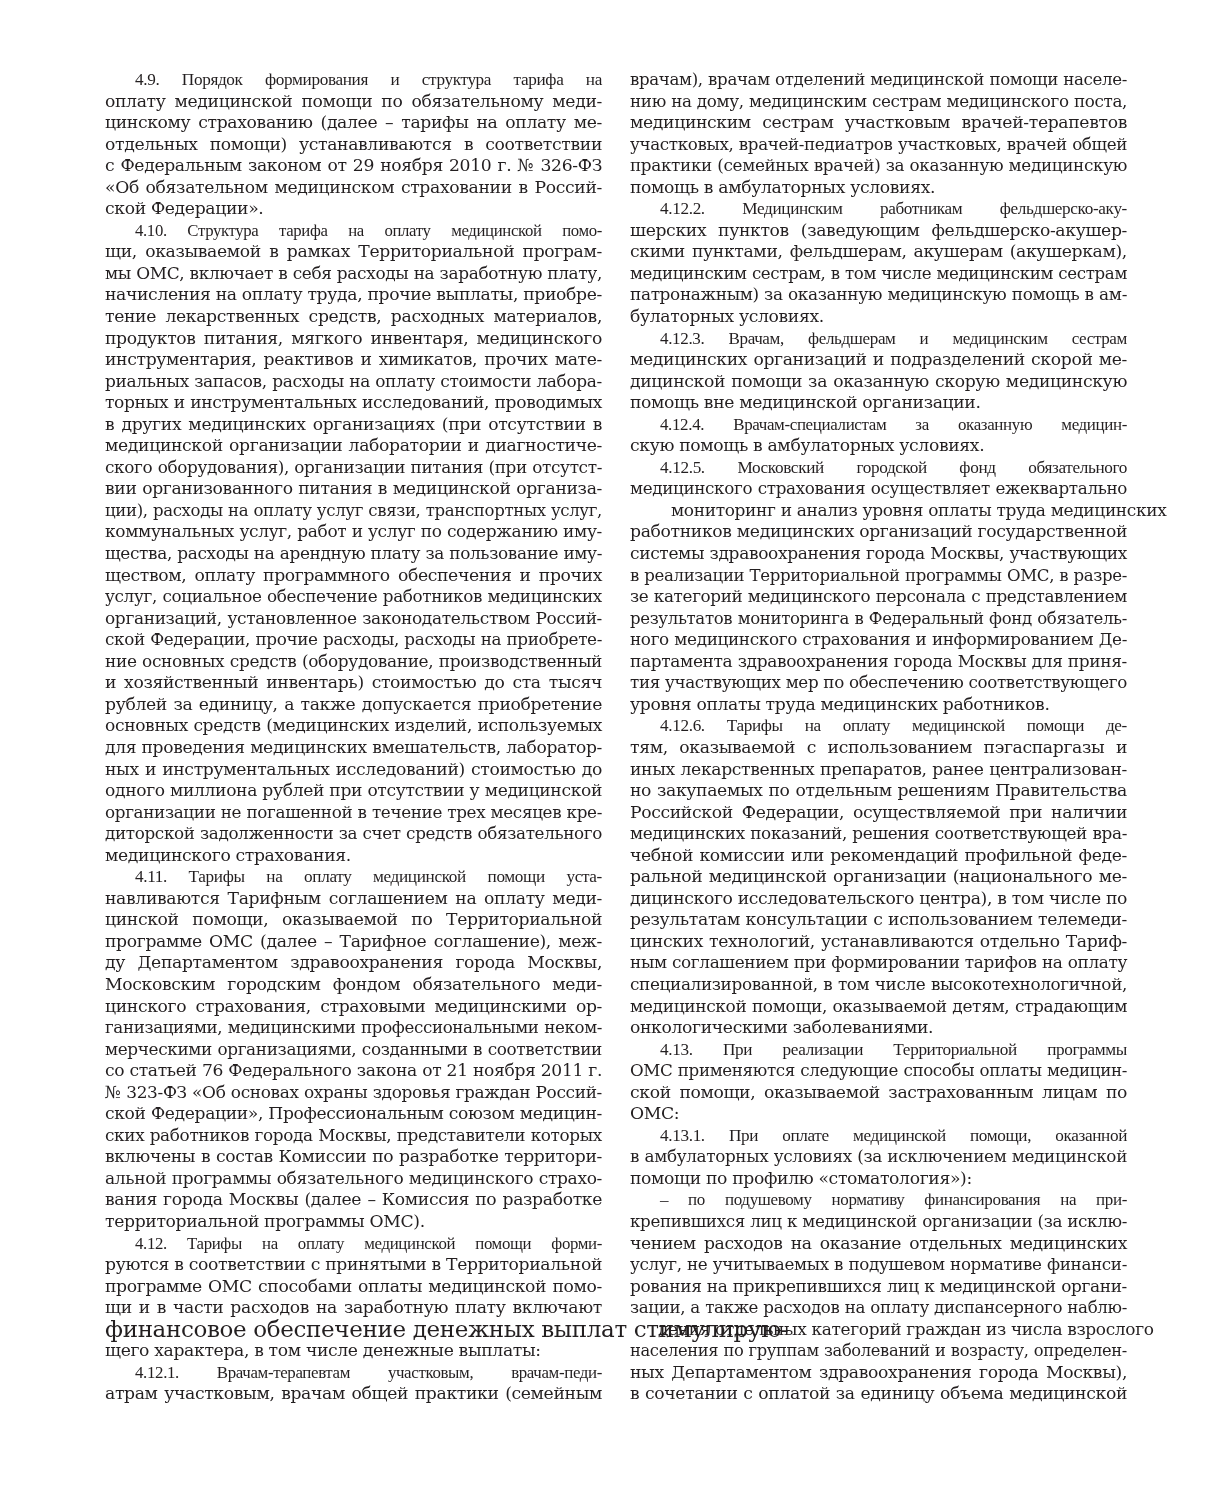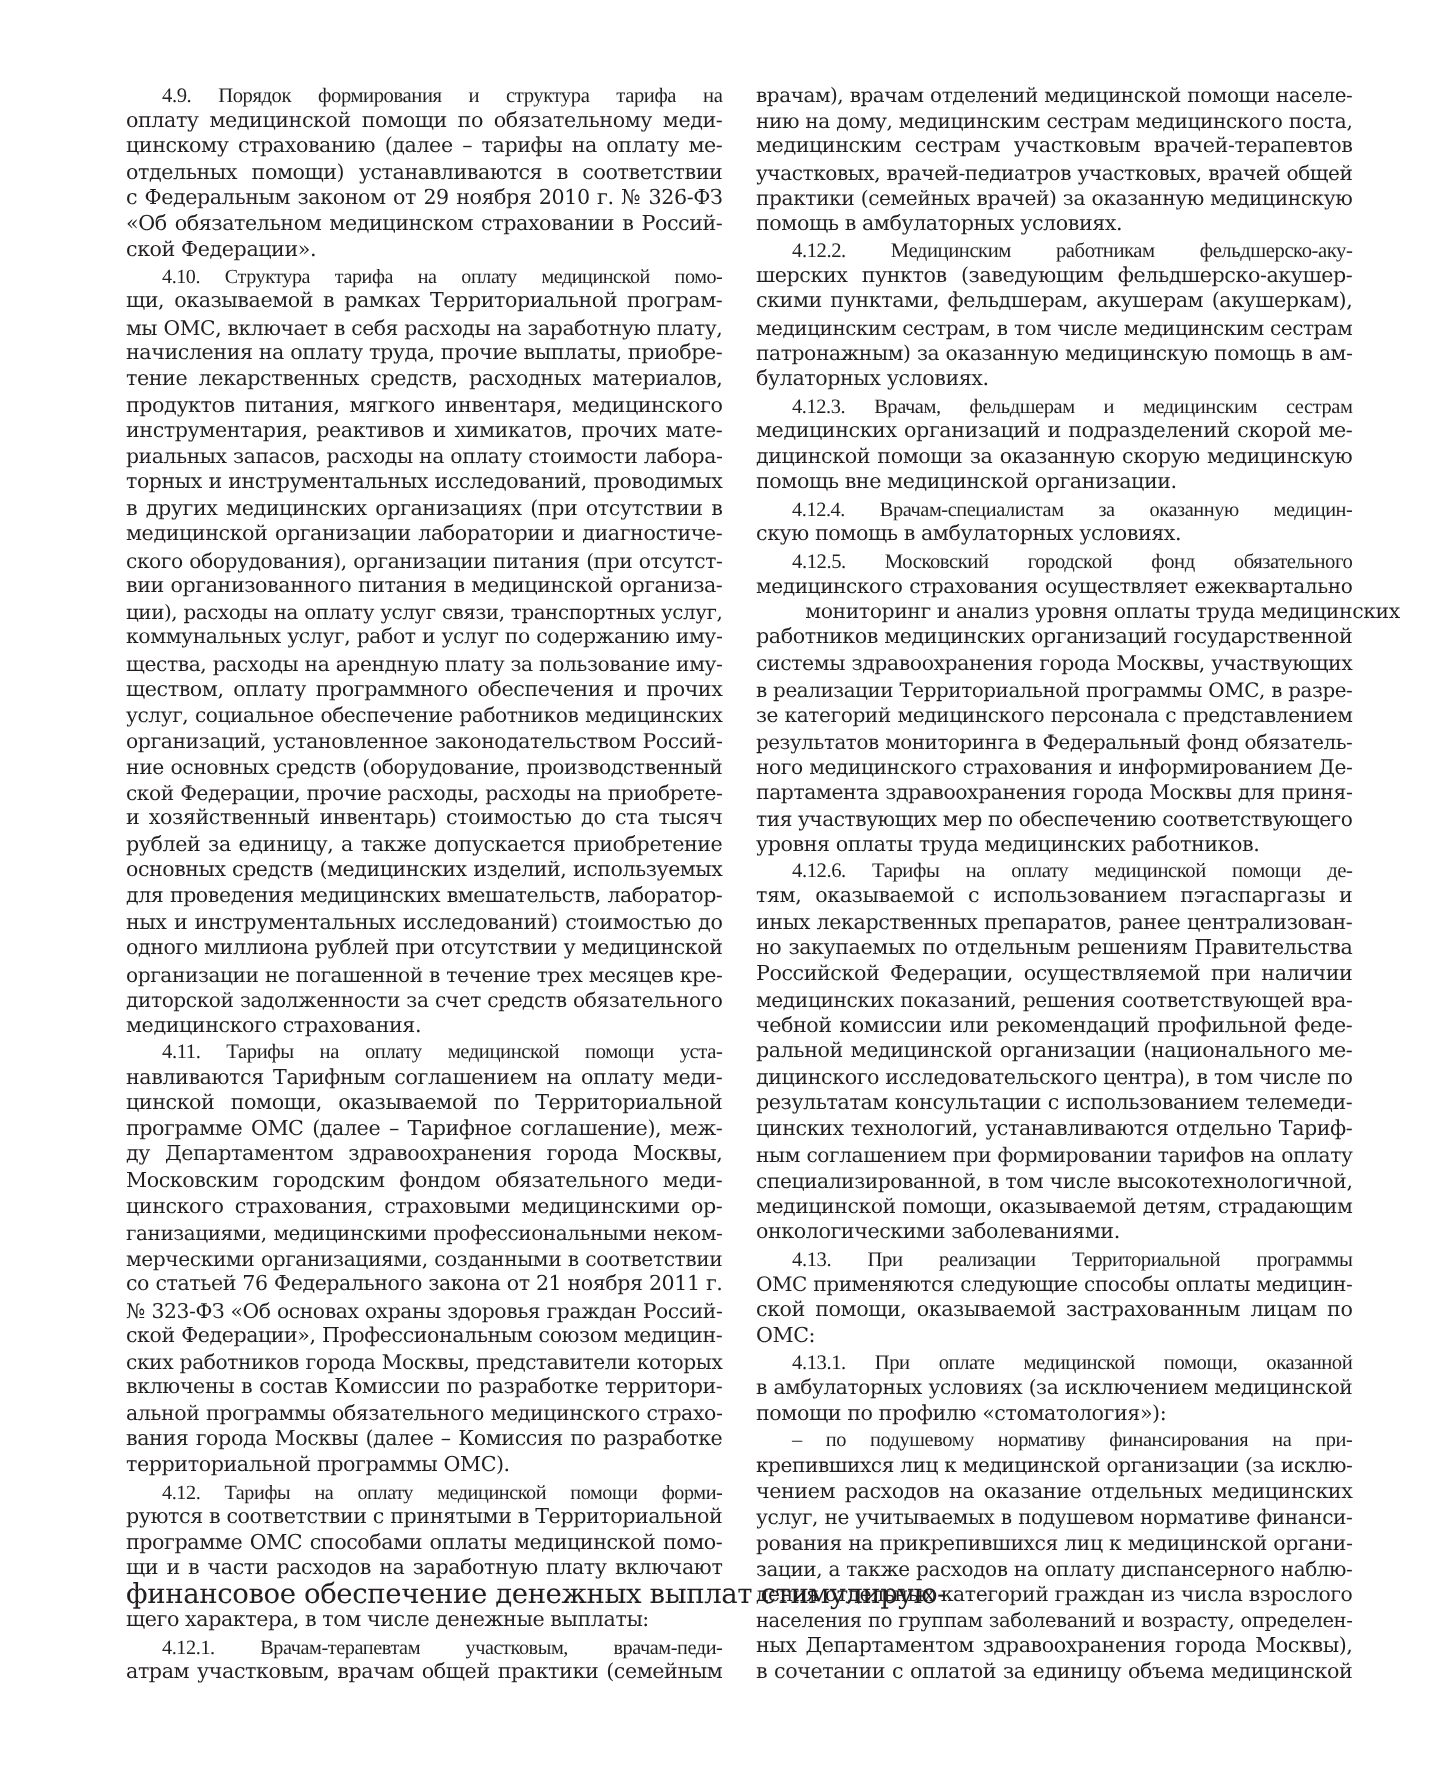--- a/index.html
+++ b/index.html
@@ -50,22 +50,22 @@
         <span class="line">в других медицинских организациях (при отсутствии в</span>
         <span class="line">медицинской организации лаборатории и диагностиче-</span>
         <span class="line" style="font-size: 16.8571px;">ского оборудования), организации питания (при отсутст-</span>
         <span class="line">вии организованного питания в медицинской организа-</span>
         <span class="line" style="font-size: 16.5589px;">ции), расходы на оплату услуг связи, транспортных услуг,</span>
         <span class="line" style="font-size: 17.0148px;">коммунальных услуг, работ и услуг по содержанию иму-</span>
         <span class="line" style="font-size: 16.8891px;">щества, расходы на арендную плату за пользование иму-</span>
         <span class="line">ществом, оплату программного обеспечения и прочих</span>
         <span class="line" style="font-size: 16.817px;">услуг, социальное обеспечение работников медицинских</span>
         <span class="line" style="font-size: 16.9797px;">организаций, установленное законодательством Россий-</span>
+        <span class="line" style="font-size: 16.8149px;">ской Федерации, прочие расходы, расходы на приобрете-</span>
         <span class="line" style="font-size: 16.9533px;">ние основных средств (оборудование, производственный</span>
-        <span class="line" style="font-size: 16.8149px;">ской Федерации, прочие расходы, расходы на приобрете-</span>
         <span class="line">и хозяйственный инвентарь) стоимостью до ста тысяч</span>
         <span class="line">рублей за единицу, а также допускается приобретение</span>
         <span class="line" style="font-size: 17.0918px;">основных средств (медицинских изделий, используемых</span>
         <span class="line" style="font-size: 17.1144px;">для проведения медицинских вмешательств, лаборатор-</span>
         <span class="line">ных и инструментальных исследований) стоимостью до</span>
         <span class="line" style="font-size: 17.1235px;">одного миллиона рублей при отсутствии у медицинской</span>
         <span class="line" style="font-size: 16.7998px;">организации не погашенной в течение трех месяцев кре-</span>
         <span class="line" style="font-size: 16.7807px;">диторской задолженности за счет средств обязательного</span>
         <span class="line last">медицинского страхования.</span>
       </div>
@@ -170,19 +170,19 @@
         <span class="line" style="font-size: 16.8279px;">в амбулаторных условиях (за исключением медицинской</span>
         <span class="line last">помощи по профилю «стоматология»):</span>
       </div>
       <div class="para">
         <span class="line indent" style="font-size: 16.9926px;">– по подушевому нормативу финансирования на при-</span>
         <span class="line" style="font-size: 16.7275px;">крепившихся лиц к медицинской организации (за исклю-</span>
         <span class="line">чением расходов на оказание отдельных медицинских</span>
         <span class="line" style="font-size: 16.7672px;">услуг, не учитываемых в подушевом нормативе финанси-</span>
         <span class="line" style="font-size: 16.9485px;">рования на прикрепившихся лиц к медицинской органи-</span>
         <span class="line" style="font-size: 16.6634px;">зации, а также расходов на оплату диспансерного наблю-</span>
-        <span class="line" style="font-size: 16.9723px;">дения отдельных категорий граждан из числа взрослого</span>
+        <span class="line" style="font-size: 16.9723px; margin-left: 28px;">дения отдельных категорий граждан из числа взрослого</span>
         <span class="line" style="font-size: 16.2974px;">населения по группам заболеваний и возрасту, определен-</span>
         <span class="line">ных Департаментом здравоохранения города Москвы),</span>
         <span class="line">в сочетании с оплатой за единицу объема медицинской</span>
       </div>
     </div>
 </div>
 
 </body></html>

